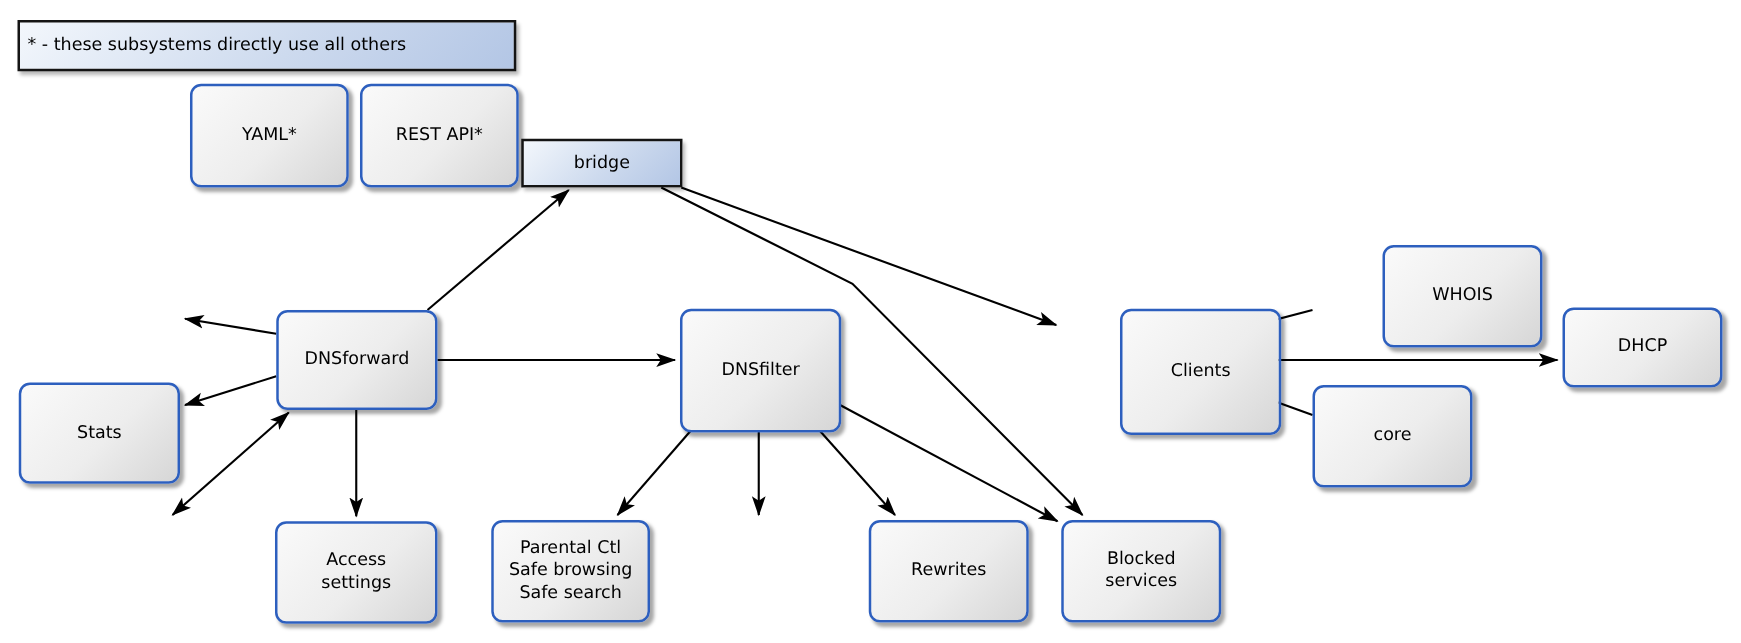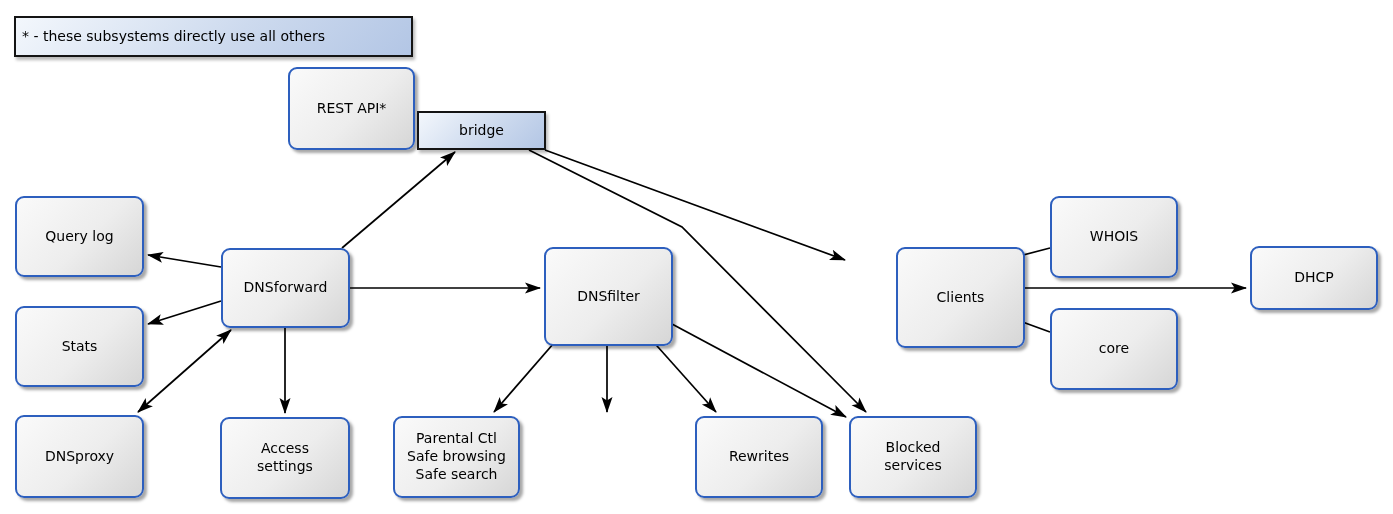--- a/index.html
+++ b/index.html
@@ -55,49 +55,48 @@
       <polyline points="641,328 716,412" marker-end="url(#arrowEnd)"></polyline>
       <polyline points="672,324 846,417" marker-end="url(#arrowEnd)"></polyline>
       <polyline points="1050,248 981,266" marker-end="url(#arrowEnd)"></polyline>
       <polyline points="1050,332 981,307" marker-end="url(#arrowEnd)"></polyline>
       <polyline points="977,288 1246,288" marker-end="url(#arrowEnd)"></polyline>
     </svg>
 
   <div class="node square legend-box" style="left:14px;top:16px;width:399px;height:41px;">* - these subsystems directly use all others</div>
 
 
+  <div class="node rounded" style="left:152px;top:67px;width:127px;height:83px;">YAML*</div>
 
   <div class="node rounded" style="left:288px;top:67px;width:127px;height:83px;">REST API*</div>
 
   <div class="node square" style="left:417px;top:111px;width:129px;height:39px;">bridge</div>
 
-  <div class="node rounded" style="left:15px;top:196px;width:129px;height:81px;">Query log</div>
 
   <div class="node rounded" style="left:15px;top:306px;width:129px;height:81px;">Stats</div>
 
-  <div class="node rounded" style="left:15px;top:415px;width:129px;height:83px;">DNSproxy</div>
 
   <div class="node rounded" style="left:221px;top:248px;width:129px;height:80px;">DNSforward</div>
 
   <div class="node rounded" style="left:220px;top:417px;width:130px;height:82px;">Access
 settings</div>
 
   <div class="node rounded" style="left:544px;top:247px;width:129px;height:99px;">DNSfilter</div>
 
   <div class="node rounded" style="left:393px;top:416px;width:127px;height:82px;">Parental Ctl
 Safe browsing
 Safe search</div>
 
 
   <div class="node rounded" style="left:695px;top:416px;width:128px;height:82px;">Rewrites</div>
 
   <div class="node rounded" style="left:849px;top:416px;width:128px;height:82px;">Blocked
 services</div>
 
   <div class="node rounded" style="left:896px;top:247px;width:129px;height:101px;">Clients</div>
 
-  <div class="node rounded" style="left:1050px;top:196px;width:128px;height:82px;">WHOIS</div>
+  <div class="node rounded" style="left:1106px;top:196px;width:128px;height:82px;">WHOIS</div>
 
   <div class="node rounded" style="left:1050px;top:308px;width:128px;height:82px;">core</div>
 
   <div class="node rounded" style="left:1250px;top:246px;width:128px;height:64px;">DHCP</div>
 
 </div>
 
 </body></html>

